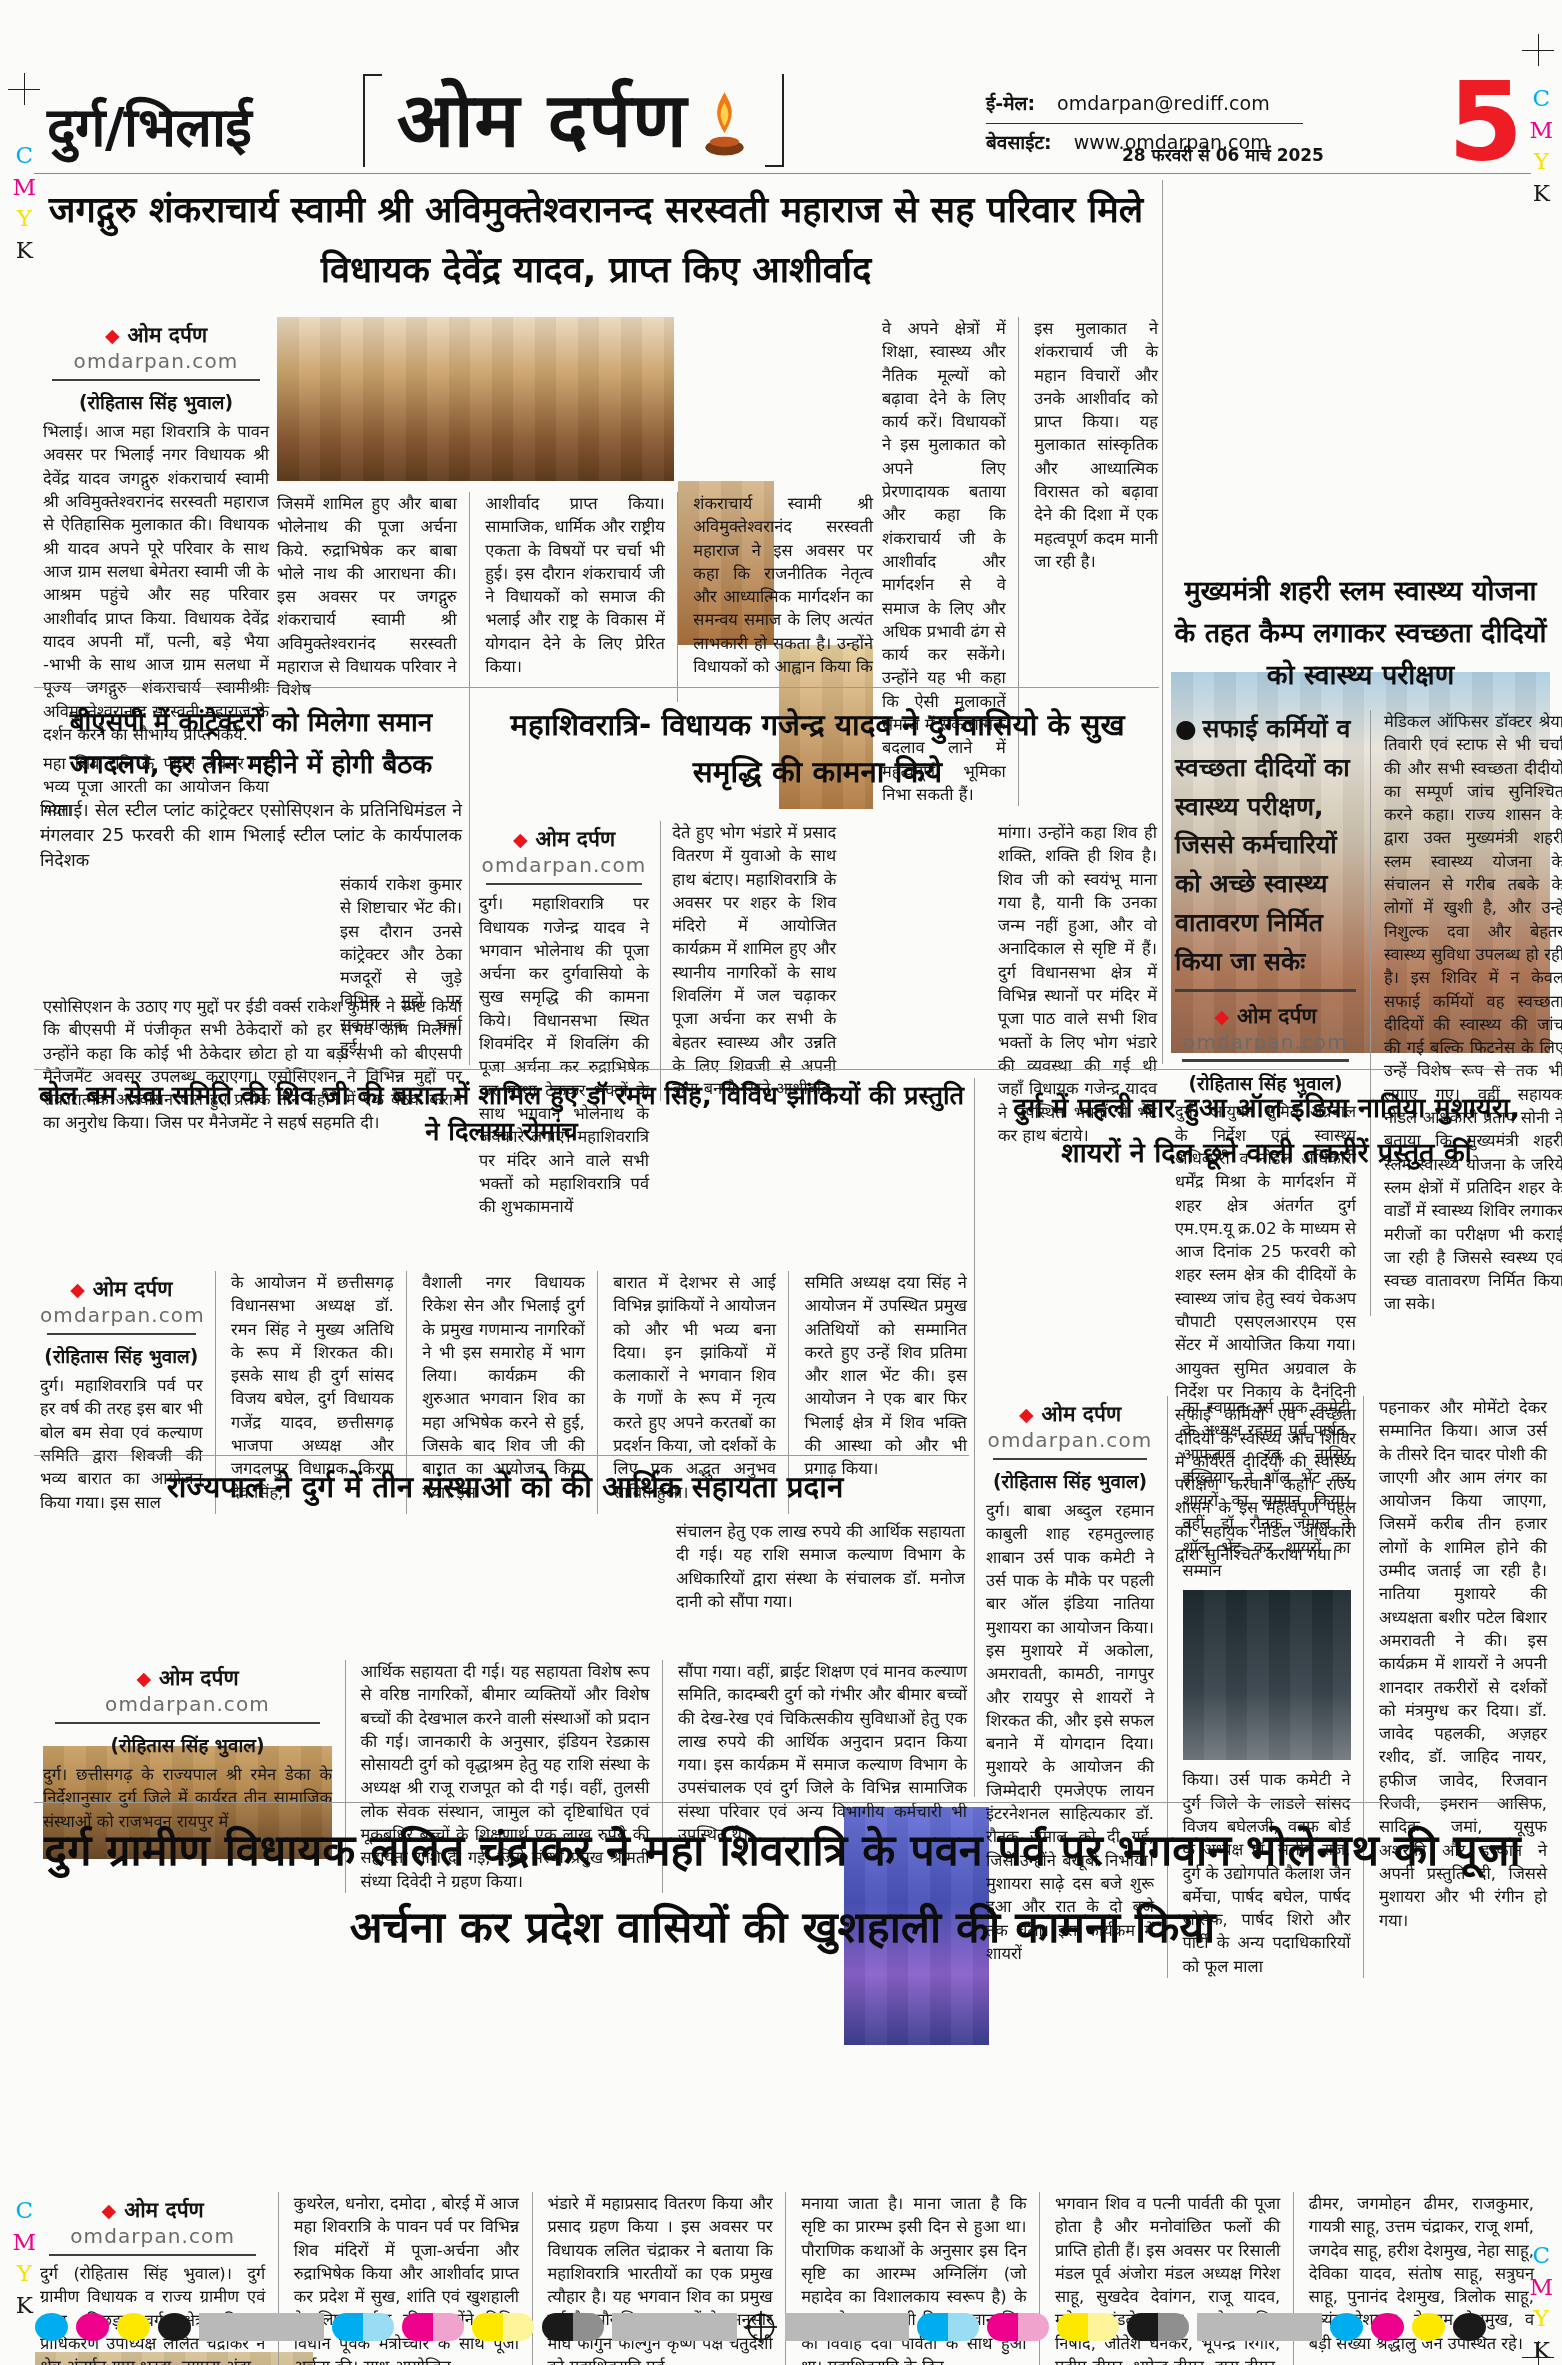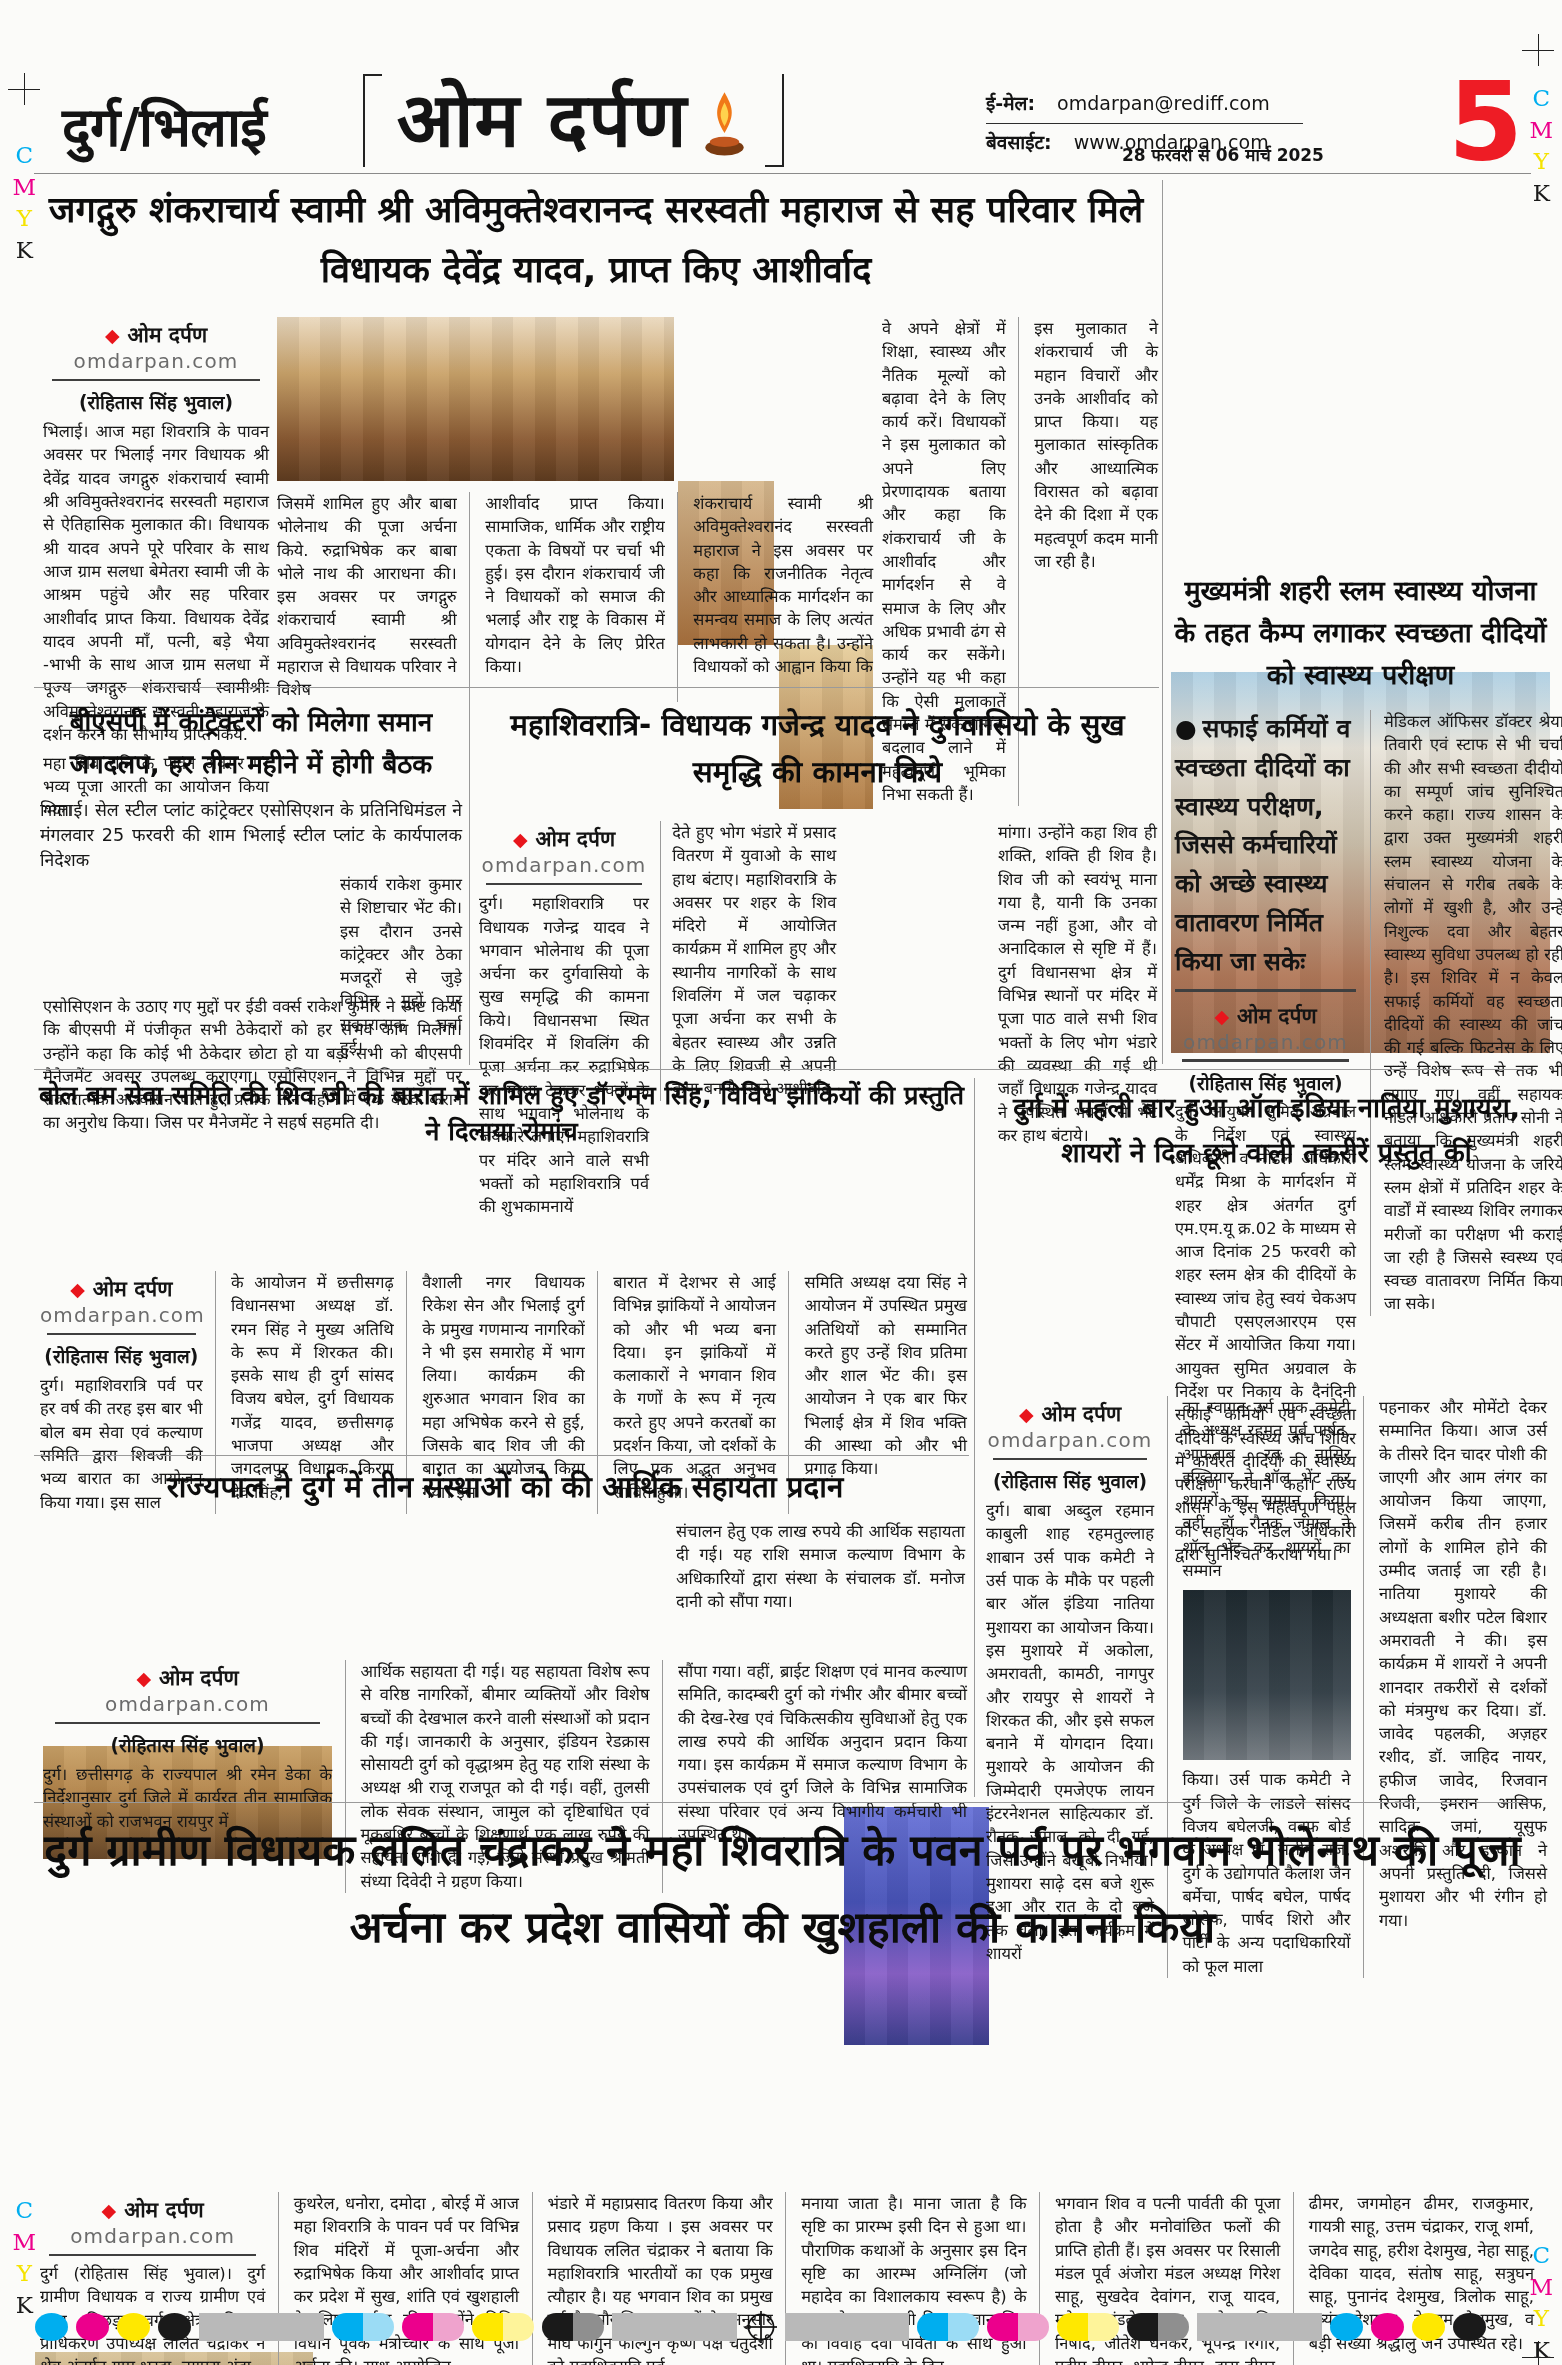--- a/index.html
+++ b/index.html
@@ -93,21 +93,21 @@
     <span class="k">K</span>
   </div>
   <div class="abs cmyk" style="right:9px;top:2242px;">
     <span class="c">C</span>
     <span class="m">M</span>
     <span class="y">Y</span>
     <span class="k">K</span>
   </div>
   <div class="abs plus" style="right:8px;top:2341px;"></div>
 
-  <div class="abs region-label" style="left:62px;top:88px;">दुर्ग/भिलाई</div>
+  <div class="abs region-label" style="left:47px;top:88px;">दुर्ग/भिलाई</div>
 
   <div class="abs masthead-wrap" style="left:363px;top:74px;">
     <div class="bracket-l"></div>
     <div style="padding:0 14.7px;display:flex;align-items:center;gap:11.3px;">
       <div class="masthead">ओम दर्पण</div>
       <svg width="51" height="79" viewBox="0 0 90 140">
         <ellipse cx="45" cy="118" rx="34" ry="14" fill="#7a3b12"></ellipse>
         <ellipse cx="45" cy="108" rx="26" ry="9" fill="#c2571f"></ellipse>
         <path d="M45 20 C58 44 66 58 45 92 C24 58 32 44 45 20 Z" fill="#f07818"></path>
         <path d="M45 38 C52 52 56 62 45 80 C34 62 38 52 45 38 Z" fill="#ffd24d"></path>

